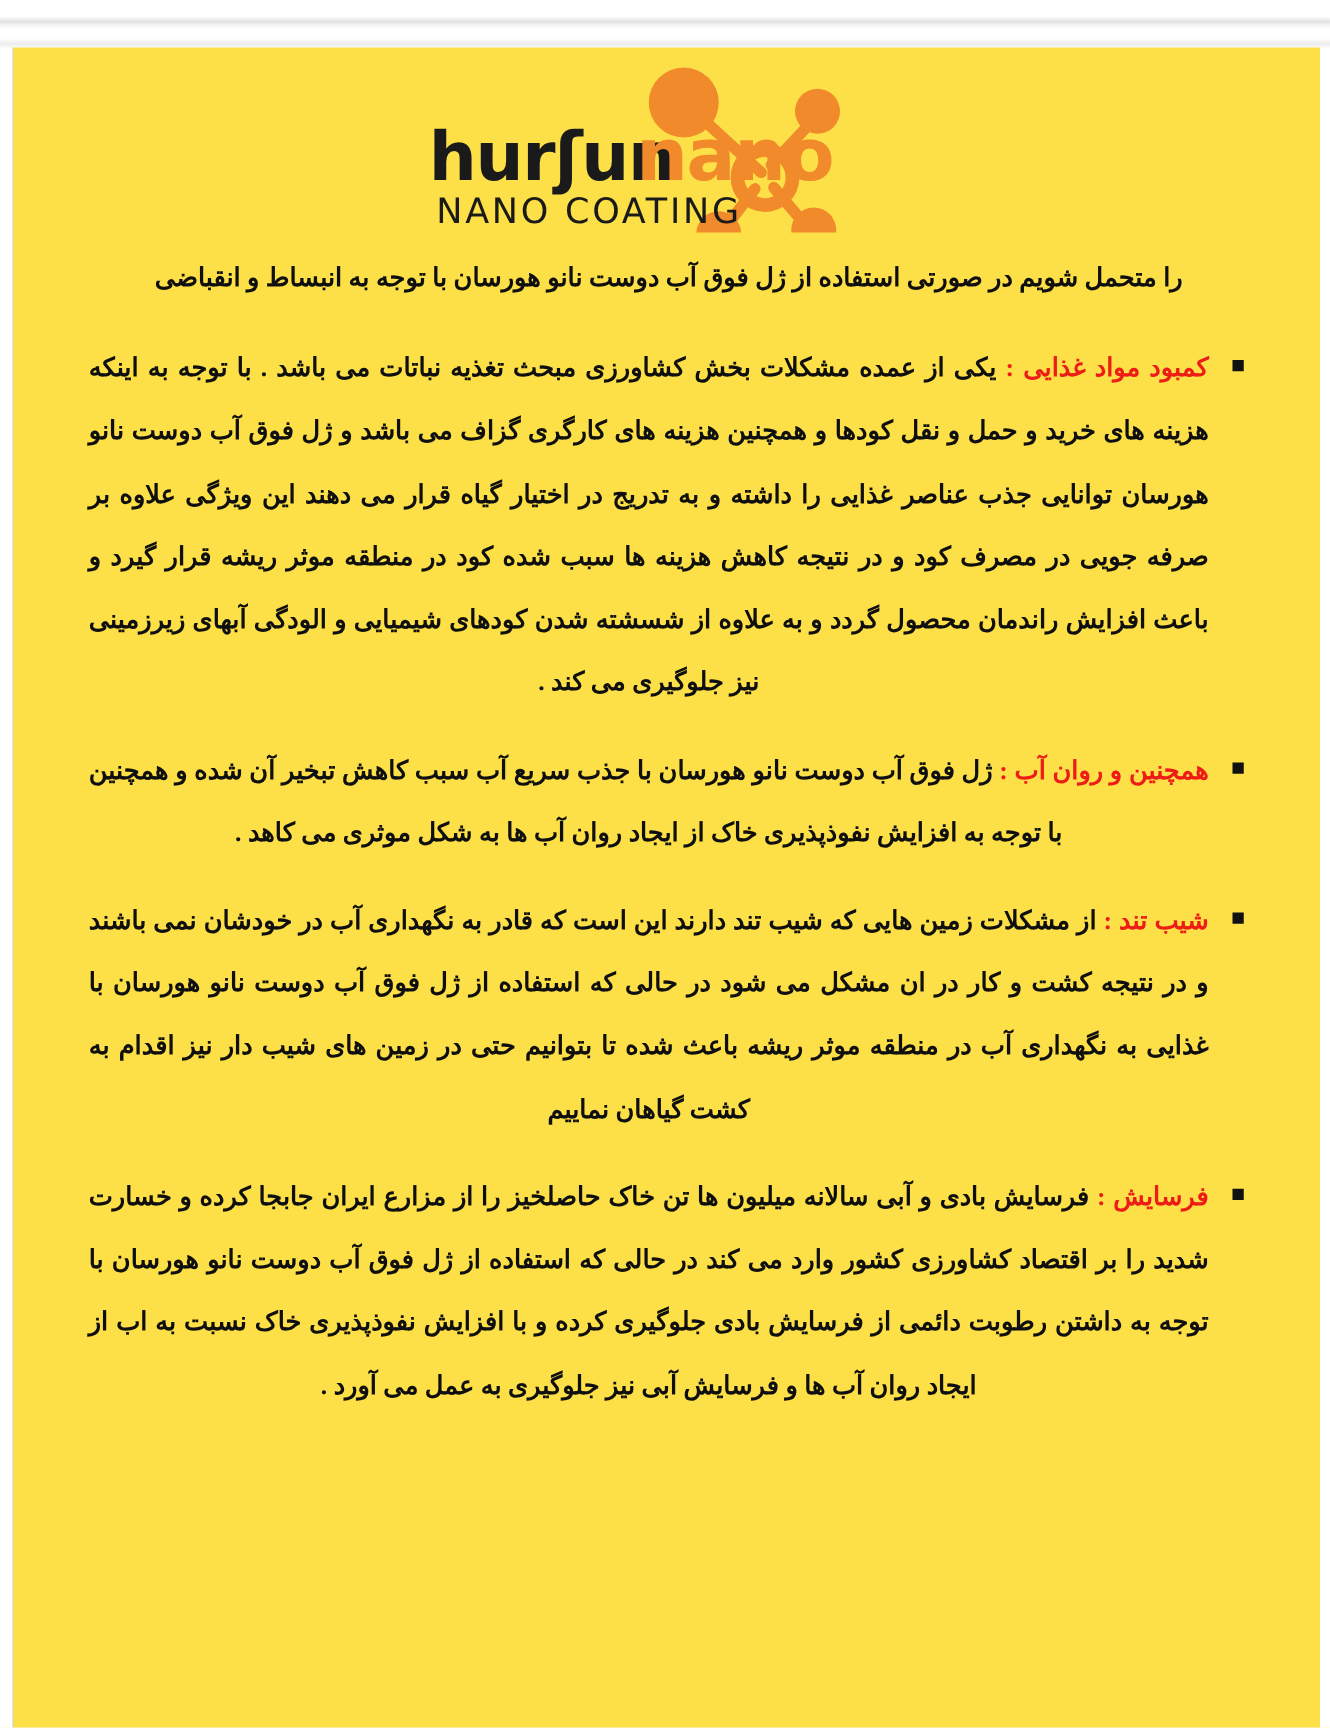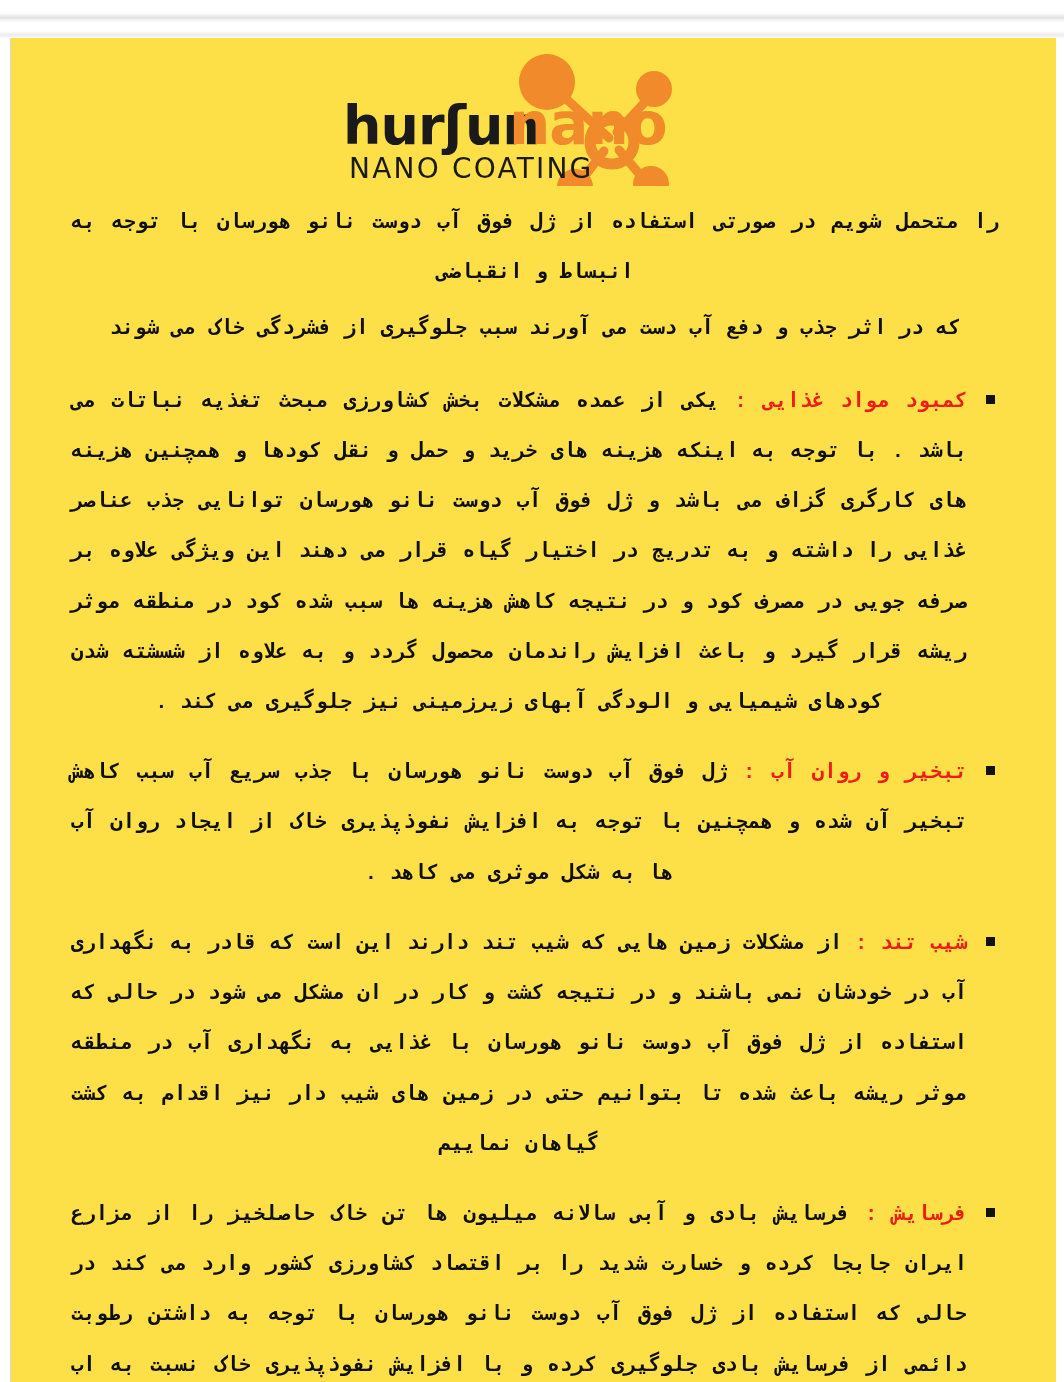--- a/index.html
+++ b/index.html
@@ -59,21 +59,21 @@
     left: 0;
     top: 160px;
     width: 1046px;
     padding: 0 58px 0 60px;
     box-sizing: border-box;
     direction: rtl;
     text-align: justify;
   }
 
   .para {
-    font-family: Liberation Mono, monospace;
+    font-family: Liberation Serif, serif;
     font-weight: bold;
     font-size: 20.5px;
     line-height: 2.45;
     color: #100f0f;
     margin: 0 0 6px 0;
     text-align: justify;
     text-align-last: center;
     direction: rtl;
     letter-spacing: -0.2px;
   }
@@ -130,33 +130,32 @@
         <text x="2" y="98" font-family="DejaVu Sans, Liberation Sans, sans-serif" font-size="54" font-weight="bold" fill="#1A1A1A" letter-spacing="-1">hurʃun</text>
         <text x="168" y="98" font-family="DejaVu Sans, Liberation Sans, sans-serif" font-size="58" font-weight="bold" fill="#F08A2B" letter-spacing="-1">nano</text>
         <text x="8" y="132" font-family="DejaVu Sans, Liberation Sans, sans-serif" font-size="28" font-weight="400" fill="#1A1A1A" letter-spacing="2.2">NANO COATING</text>
       </svg>
     </div>
 
     <div class="content">
 
       <div class="intro">
         <p class="para">را متحمل شویم در صورتی استفاده از ژل فوق آب دوست نانو هورسان با توجه به انبساط و انقباضی</p>
-        <p class="para">که در اثر جذب و دفع آب دست می آورند سبب جلوگیری از فشردگی خاک می شوند</p>
       </div>
 
       <div class="bullet-item">
         <span class="sq"></span>
         <p class="para"><span class="lead">کمبود مواد غذایی</span><span class="lead"> : </span><span>یکی از عمده مشکلات بخش کشاورزی مبحث تغذیه نباتات می باشد . با توجه به اینکه هزینه های خرید و حمل و نقل کودها و همچنین هزینه های کارگری گزاف می باشد و ژل فوق آب دوست نانو هورسان توانایی جذب عناصر غذایی را داشته و به تدریج در اختیار گیاه قرار می دهند این ویژگی علاوه بر صرفه جویی در مصرف کود و در نتیجه کاهش هزینه ها سبب شده کود در منطقه موثر ریشه قرار گیرد و باعث افزایش راندمان محصول گردد و به علاوه از شسشته شدن کودهای شیمیایی و الودگی آبهای زیرزمینی نیز جلوگیری می کند .</span></p>
       </div>
 
       <div class="block-gap"></div>
 
       <div class="bullet-item">
         <span class="sq"></span>
-        <p class="para"><span class="lead">تبخیر و روان آب</span><span class="lead"> : </span><span>ژل فوق آب دوست نانو هورسان با جذب سریع آب سبب کاهش تبخیر آن شده و همچنین با توجه به افزایش نفوذپذیری خاک از ایجاد روان آب ها به شکل موثری می کاهد .</span></p>
+        <p class="para"><span class="lead">همچنین و روان آب</span><span class="lead"> : </span><span>ژل فوق آب دوست نانو هورسان با جذب سریع آب سبب کاهش تبخیر آن شده و همچنین با توجه به افزایش نفوذپذیری خاک از ایجاد روان آب ها به شکل موثری می کاهد .</span></p>
       </div>
 
       <div class="block-gap"></div>
 
       <div class="bullet-item">
         <span class="sq"></span>
         <p class="para"><span class="lead">شیب تند</span><span class="lead"> : </span><span>از مشکلات زمین هایی که شیب تند دارند این است که قادر به نگهداری آب در خودشان نمی باشند و در نتیجه کشت و کار در ان مشکل می شود در حالی که استفاده از ژل فوق آب دوست نانو هورسان با غذایی به نگهداری آب در منطقه  موثر ریشه باعث شده تا بتوانیم حتی در زمین های شیب دار نیز اقدام به کشت گیاهان نماییم</span></p>
       </div>
 
       <div class="block-gap"></div>

